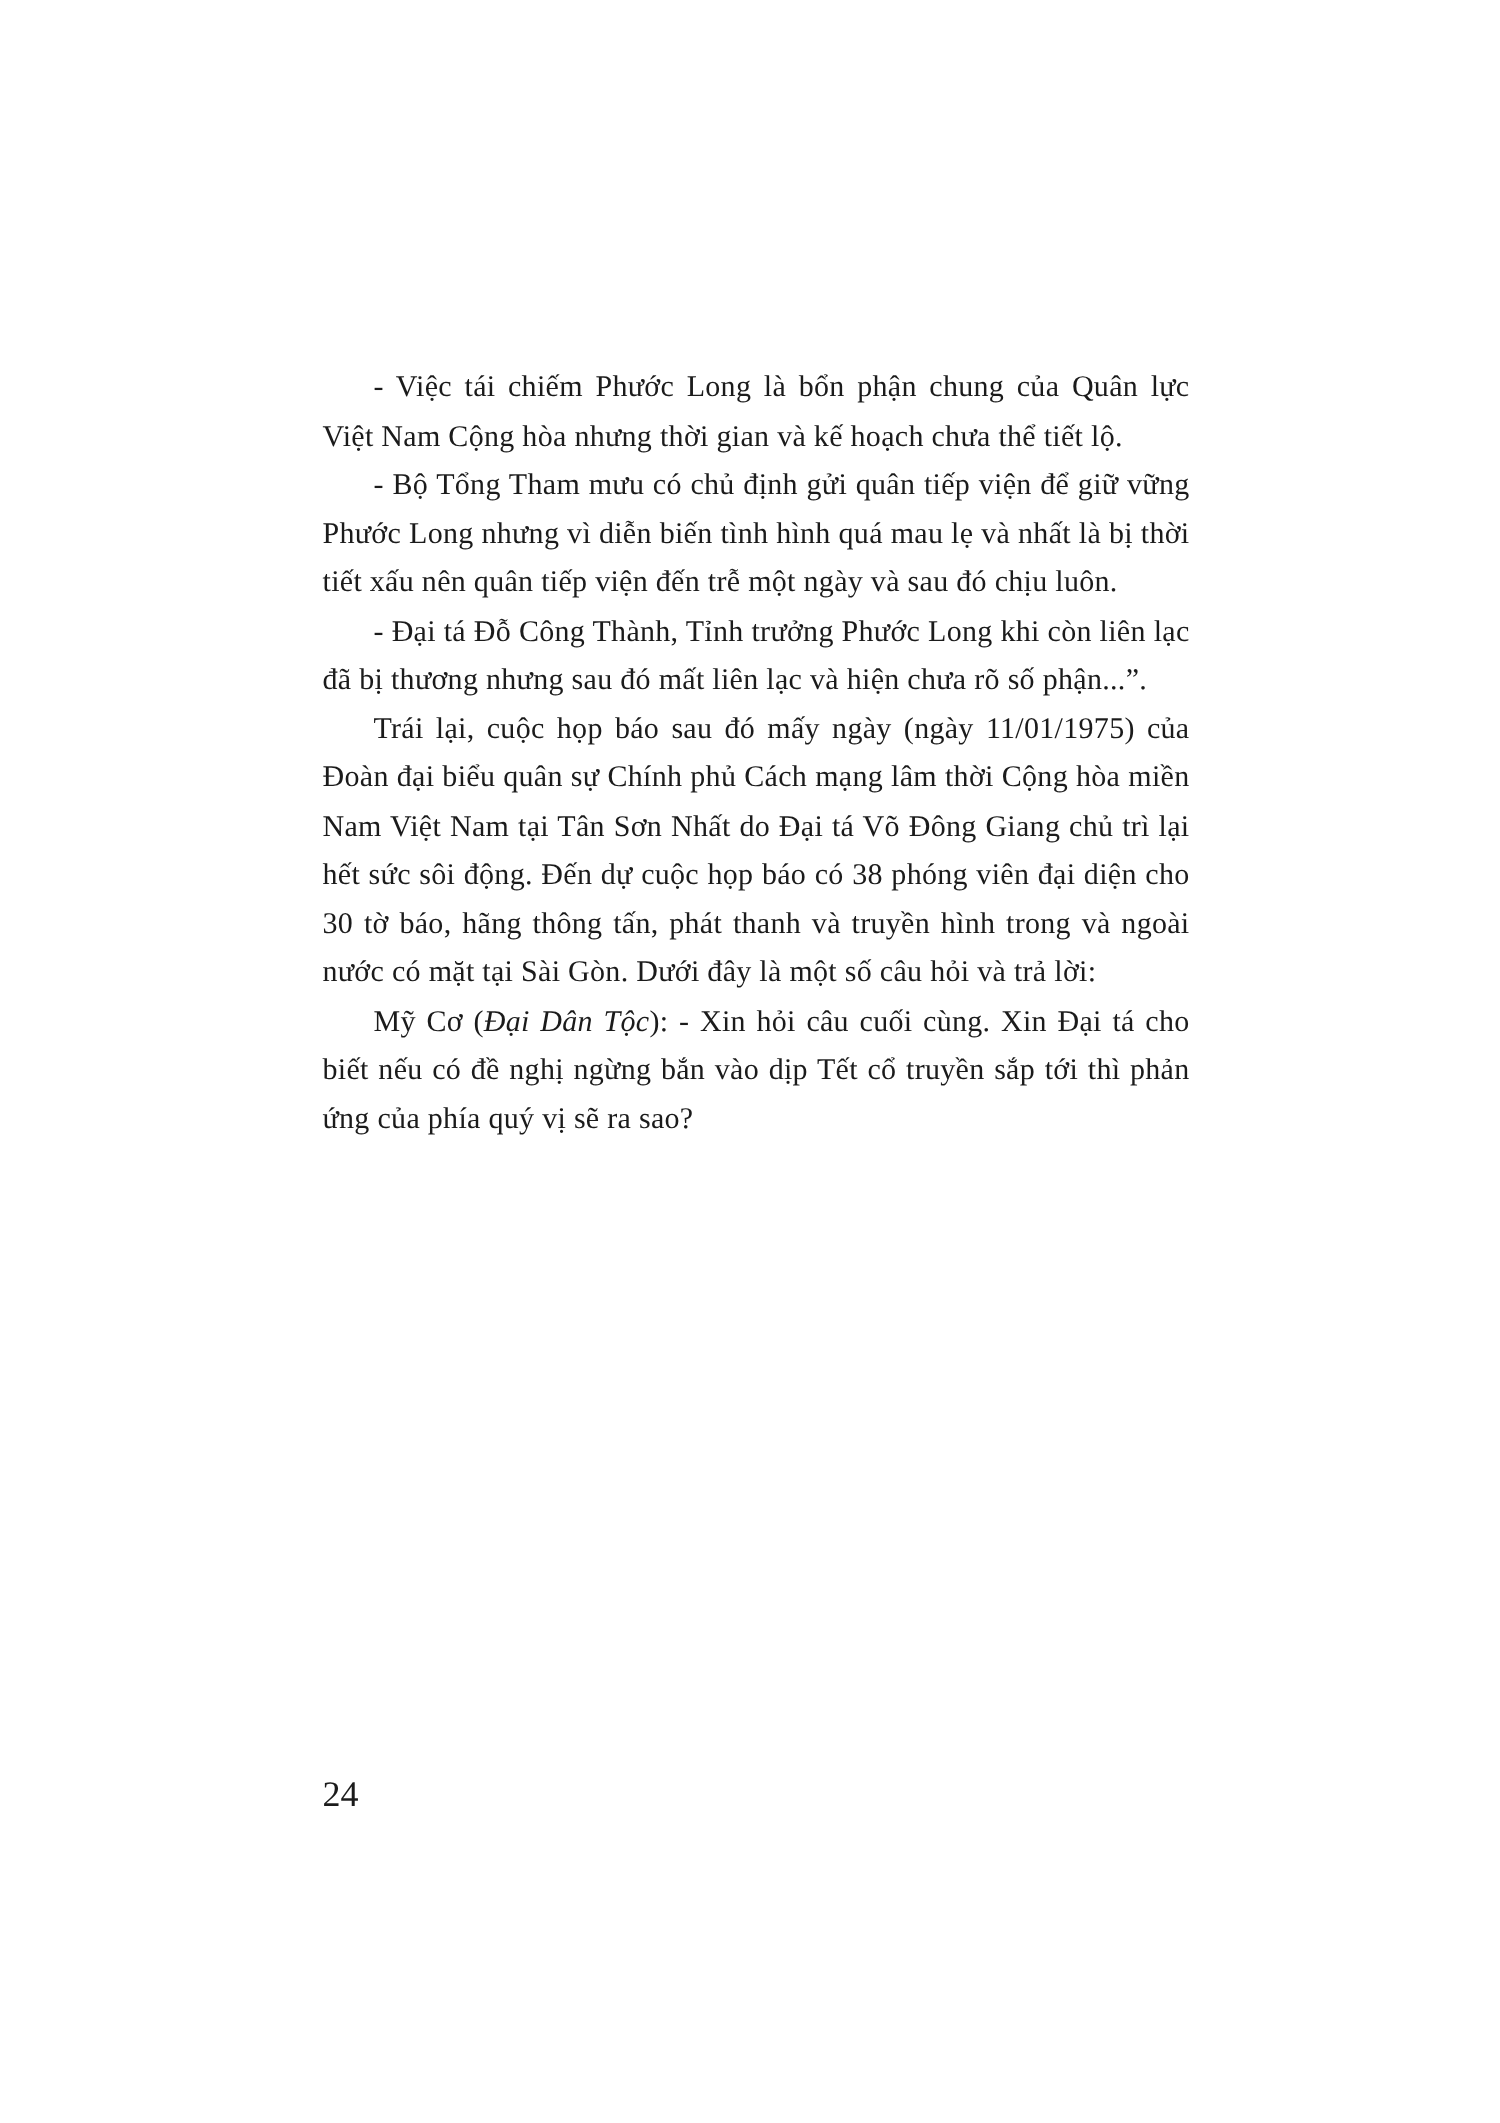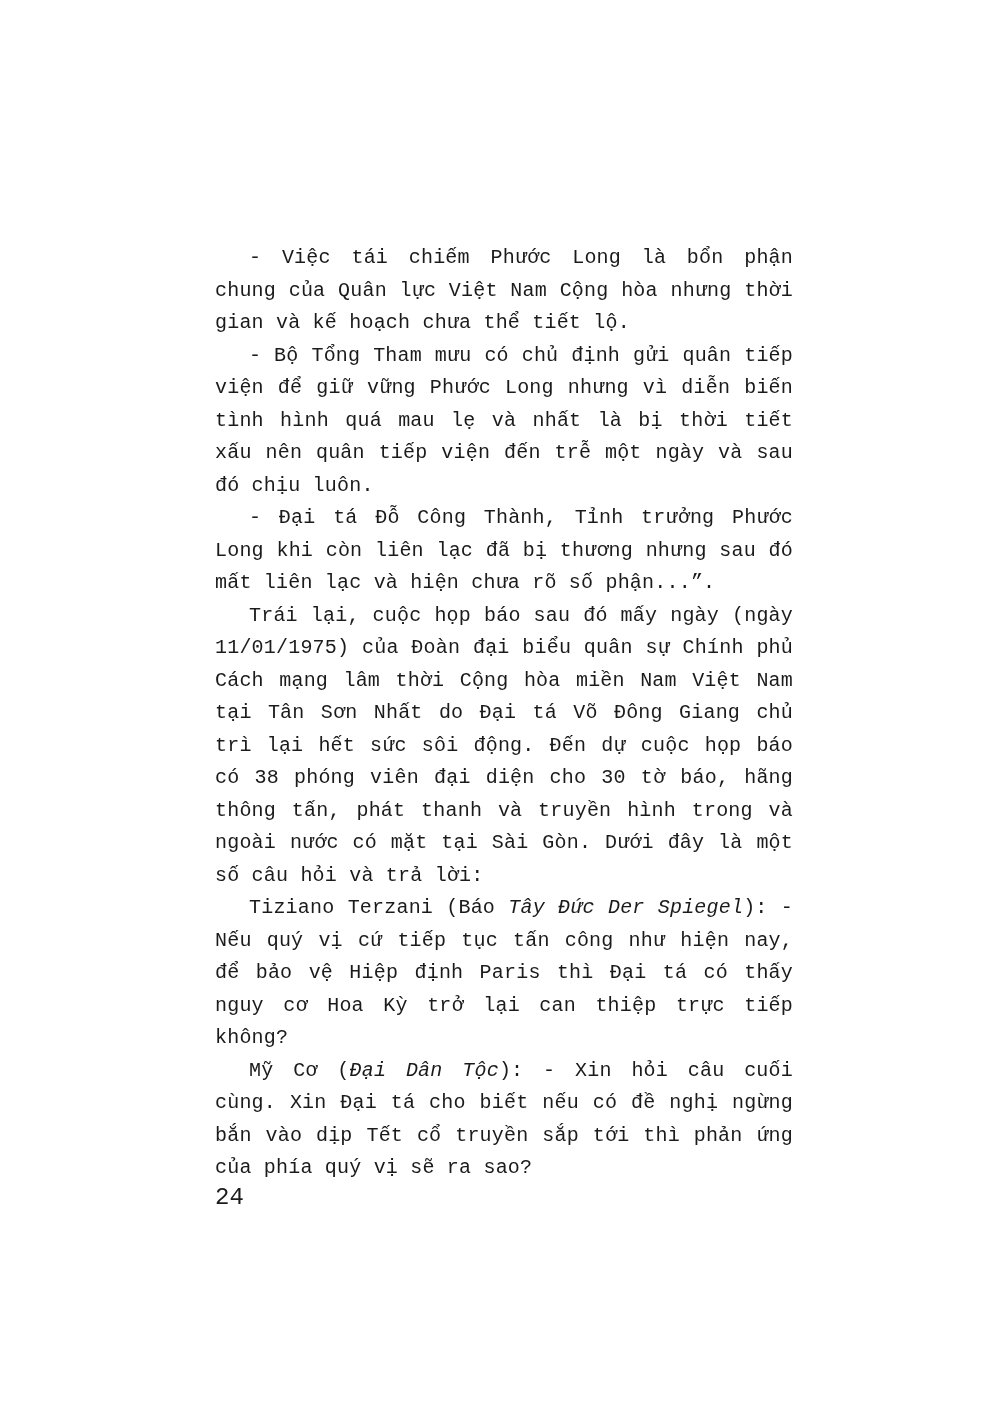--- a/index.html
+++ b/index.html
@@ -6,21 +6,21 @@
     margin: 0;
     padding: 0;
     background: #ffffff;
   }
   .page {
     position: relative;
     width: 1000px;
     height: 1415px;
     background: #ffffff;
     color: #1b1b1b;
-    font-family: Liberation Mono, monospace;
+    font-family: Liberation Serif, serif;
     overflow: hidden;
   }
   .text-block {
     position: absolute;
     left: 215px;
     top: 242px;
     width: 578px;
     font-size: 20px;
     line-height: 32.5px;
     text-align: justify;
@@ -43,17 +43,16 @@
 </style>
 </head>
 <body>
 
 <div class="page">
   <div class="text-block" id="text-block">
       <p><span>- Việc tái chiếm Phước Long là bổn phận chung của Quân lực Việt Nam Cộng hòa nhưng thời gian và kế hoạch chưa thể tiết lộ.</span></p>
       <p><span>- Bộ Tổng Tham mưu có chủ định gửi quân tiếp viện để giữ vững Phước Long nhưng vì diễn biến tình hình quá mau lẹ và nhất là bị thời tiết xấu nên quân tiếp viện đến trễ một ngày và sau đó chịu luôn.</span></p>
       <p><span>- Đại tá Đỗ Công Thành, Tỉnh trưởng Phước Long khi còn liên lạc đã bị thương nhưng sau đó mất liên lạc và hiện chưa rõ số phận...”.</span></p>
       <p><span>Trái lại, cuộc họp báo sau đó mấy ngày (ngày 11/01/1975) của Đoàn đại biểu quân sự Chính phủ Cách mạng lâm thời Cộng hòa miền Nam Việt Nam tại Tân Sơn Nhất do Đại tá Võ Đông Giang chủ trì lại hết sức sôi động. Đến dự cuộc họp báo có 38 phóng viên đại diện cho 30 tờ báo, hãng thông tấn, phát thanh và truyền hình trong và ngoài nước có mặt tại Sài Gòn. Dưới đây là một số câu hỏi và trả lời:</span></p>
-      <p><span>Tiziano Terzani (Báo </span><span class="seg-italic">Tây Đức Der Spiegel</span><span>): - Nếu quý vị cứ tiếp tục tấn công như hiện nay, để bảo vệ Hiệp định Paris thì Đại tá có thấy nguy cơ Hoa Kỳ trở lại can thiệp trực tiếp không?</span></p>
       <p><span>Mỹ Cơ (</span><span class="seg-italic">Đại Dân Tộc</span><span>): - Xin hỏi câu cuối cùng. Xin Đại tá cho biết nếu có đề nghị ngừng bắn vào dịp Tết cổ truyền sắp tới thì phản ứng của phía quý vị sẽ ra sao?</span></p>
     </div>
   <div class="page-number">24</div>
 </div>
 
 </body></html>

